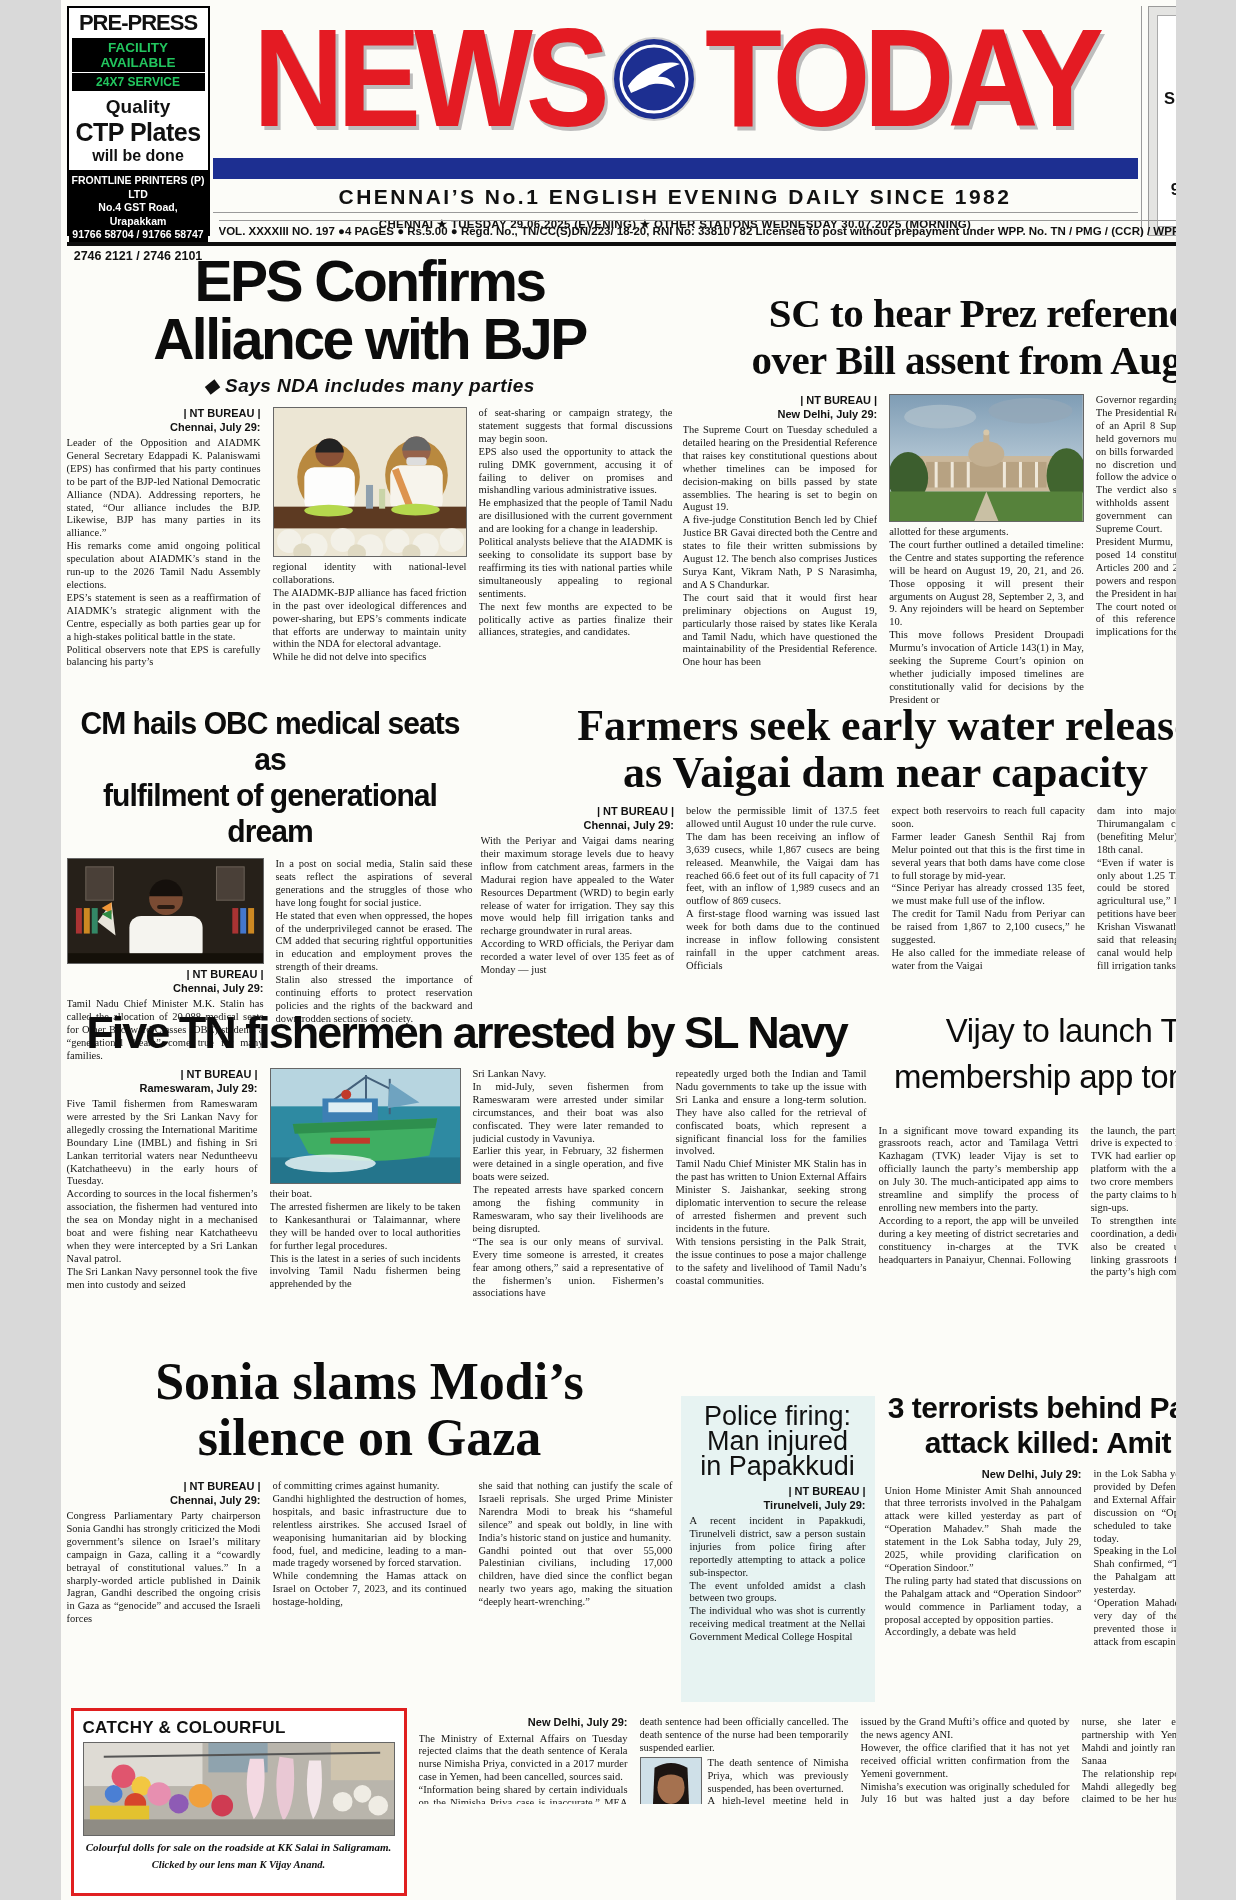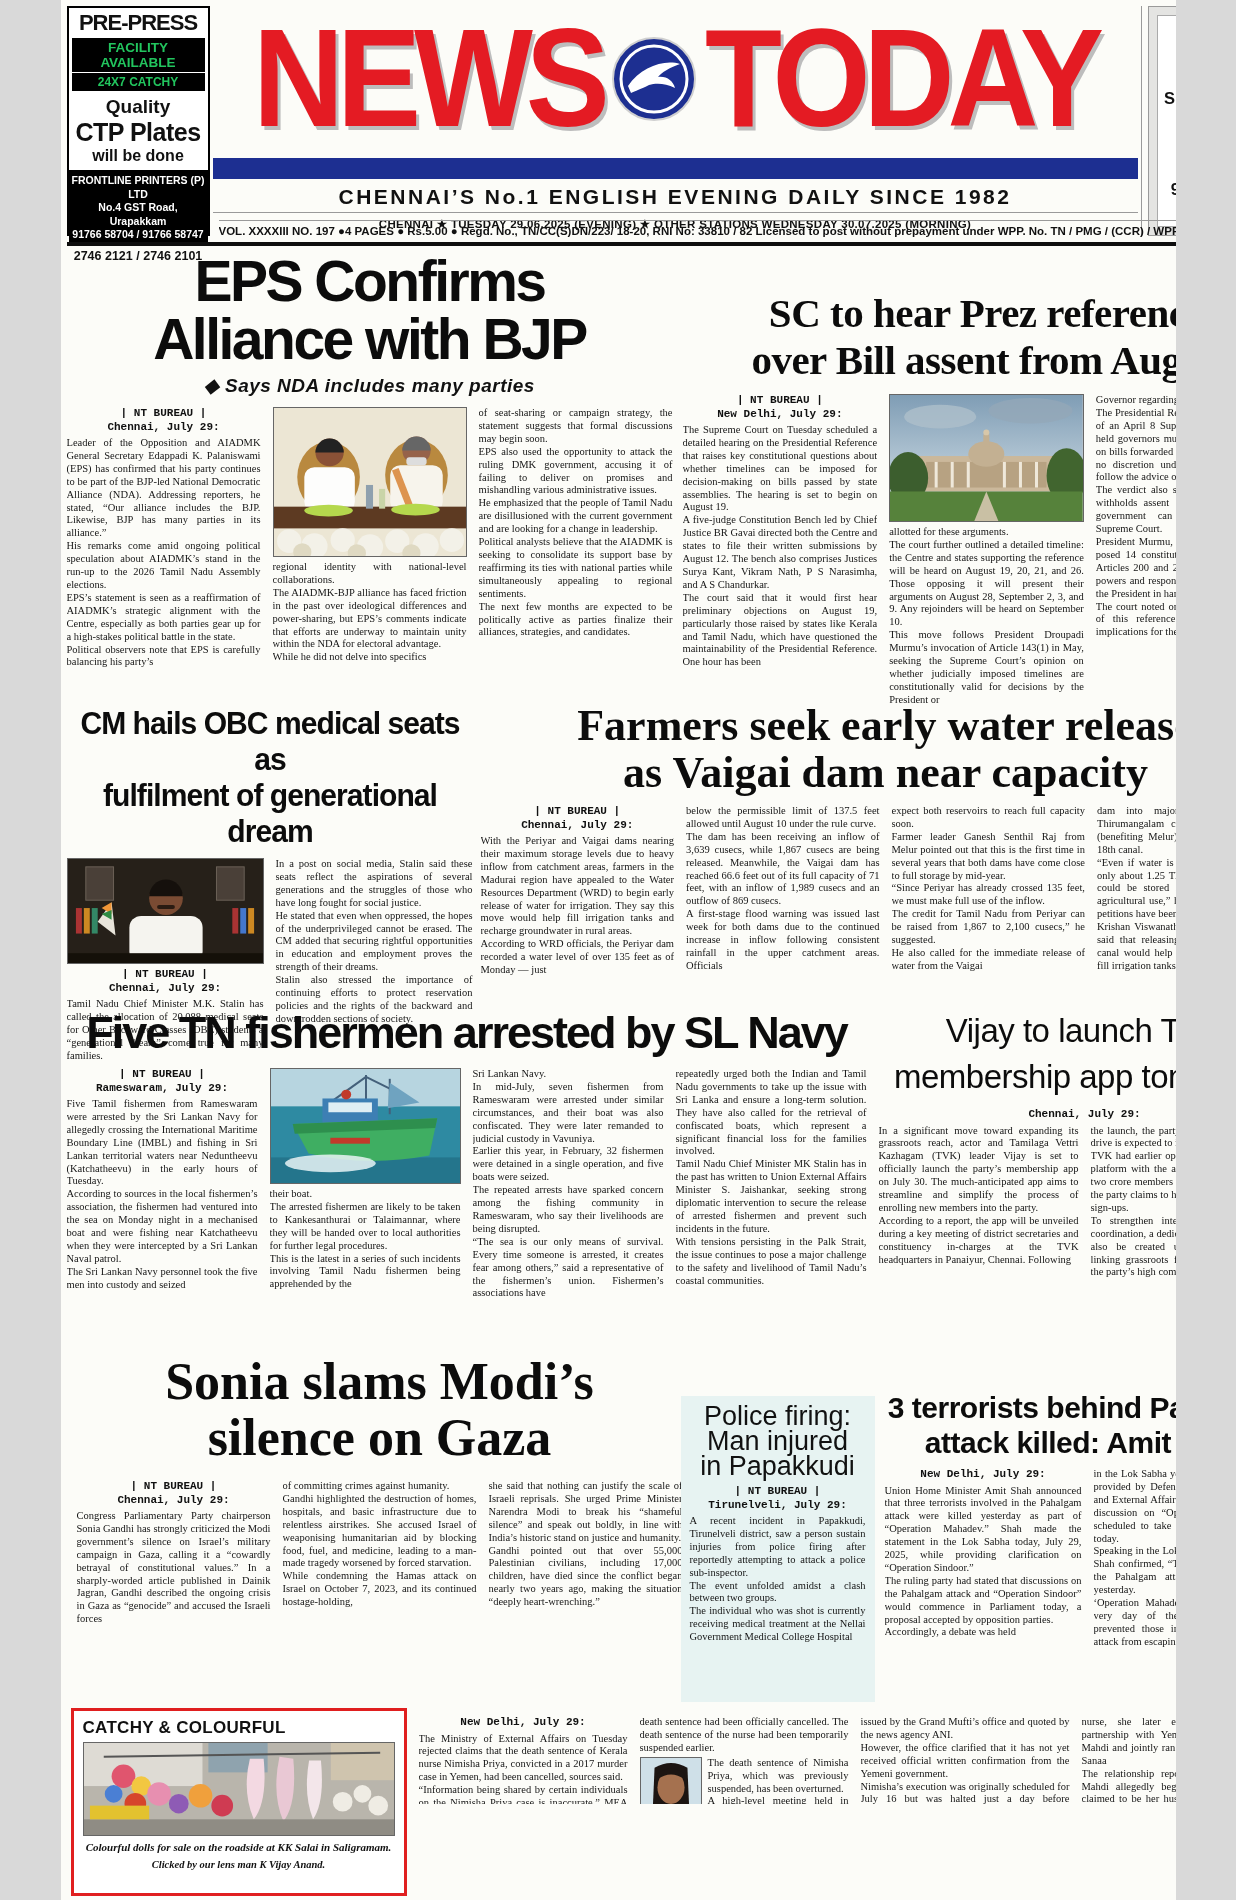--- a/index.html
+++ b/index.html
@@ -53,21 +53,21 @@
   .hl-pahal   { font-family:"Liberation Sans",sans-serif; font-weight:bold; font-size:30px; line-height:35px; letter-spacing:-0.5px; }
   .hl-nimisha { font-family:"Liberation Sans",sans-serif; font-weight:bold; font-size:40px; line-height:47px; letter-spacing:-1px; }
   .subhead { font-family:"Liberation Sans",sans-serif; font-weight:bold; font-style:italic;
     font-size:19px; text-align:center; margin-top:6px; letter-spacing:0.5px; }
 
   
   .cols { display:flex; gap:12px; overflow:hidden; }
   .col { flex:1 1 0; overflow:hidden; }
   .bodytext { font-family:"Liberation Serif",serif; font-size:10.5px; line-height:12.9px;
     text-align:justify; white-space:pre-line; color:#151515; }
-  .byline { font-family:Liberation Mono, monospace; font-size:11px; font-weight:bold; text-align:center;
+  .byline { font-family:Liberation Sans, sans-serif; font-size:11px; font-weight:bold; text-align:right;
     line-height:13.5px; white-space:pre-line; margin-bottom:3px; }
   .photo { width:100%; display:block; border:1px solid #666; background:#ccc; margin-bottom:4px; }
 
   
   .police-box { background:#e7f3f2; padding:8px 9px; }
   .police-title { font-family:"Liberation Sans",sans-serif; font-size:27px; line-height:25px;
     text-align:center; white-space:pre-line; margin-bottom:6px; }
   .catchy { border:3px solid #e01f1f; background:#fff; padding:5px 9px; }
   .catchy-title { font-family:"Liberation Sans",sans-serif; font-weight:bold; font-size:17px;
     letter-spacing:0.3px; padding:2px 0 4px; }
@@ -77,21 +77,21 @@
   .nimisha-row .bodytext { flex:1; }
 </style>
 </head>
 <body>
 
 <div class="page">
 
   <div class="abs prepress" style="left:6px; top:6px; width:143px; height:230px;">
     <div class="pp-title">PRE-PRESS</div>
     <div class="pp-inv">FACILITY AVAILABLE</div>
-    <div class="pp-inv pp-small">24X7 CATCHY</div>
+    <div class="pp-inv pp-small">24X7 SERVICE</div>
     <div class="pp-q1">Quality</div>
     <div class="pp-q2">CTP Plates</div>
     <div class="pp-q3">will be done</div>
     <div class="pp-foot">
       <div>FRONTLINE PRINTERS (P) LTD</div>
       <div>No.4 GST Road, Urapakkam</div>
       <div>91766 58704 / 91766 58747</div>
     </div>
     <div class="pp-last">2746 2121 / 2746 2101</div>
   </div>
@@ -347,21 +347,21 @@
     <div class="byline" style="margin-top:8px;">Chennai,  July 29:</div>
     <div class="cols" style="height:222px; margin-top:2px;">
       <div class="col bodytext">In a significant move toward expanding its grassroots reach, actor and Tamilaga Vettri Kazhagam (TVK) leader Vijay is set to officially launch the party’s membership app on July 30. The much-anticipated app aims to streamline and simplify the process of enrolling new members into the party.
 According to a report, the app will be unveiled during a key meeting of district secretaries and constituency in-charges at the TVK headquarters in Panaiyur, Chennai. Following</div>
       <div class="col bodytext">the launch, the party’s state-wide membership drive is expected to intensify.
 TVK had earlier opened an online registration platform with the ambitious goal of enrolling two crore members across Tamil Nadu. So far, the party claims to have received over 1.5 crore sign-ups.
 To strengthen internal communication and coordination, a dedicated WhatsApp group will also be created under Vijay’s leadership, linking grassroots functionaries directly with the party’s high command.</div>
     </div>
   </section>
 
-  <section class="abs" style="left:16px; top:1354px; width:606px;">
+  <section class="abs" style="left:6px; top:1354px; width:606px;">
     <h1 class="hl hl-sonia">Sonia slams Modi’s
 silence on Gaza</h1>
     <div class="cols" style="height:212px; margin-top:14px;">
       <div class="col">
         <div class="byline">| NT BUREAU |
 Chennai, July 29:</div>
         <div class="bodytext">Congress Parliamentary Party chairperson Sonia Gandhi has strongly criticized the Modi government’s silence on Israel’s military campaign in Gaza, calling it a “cowardly betrayal of constitutional values.” In a sharply-worded article published in Dainik Jagran, Gandhi described the ongoing crisis in Gaza as “genocide” and accused the Israeli forces</div>
       </div>
       <div class="col bodytext">of committing crimes against humanity.
 Gandhi highlighted the destruction of homes, hospitals, and basic infrastructure due to relentless airstrikes. She accused Israel of weaponising humanitarian aid by blocking food, fuel, and medicine, leading to a man-made tragedy worsened by forced starvation.

